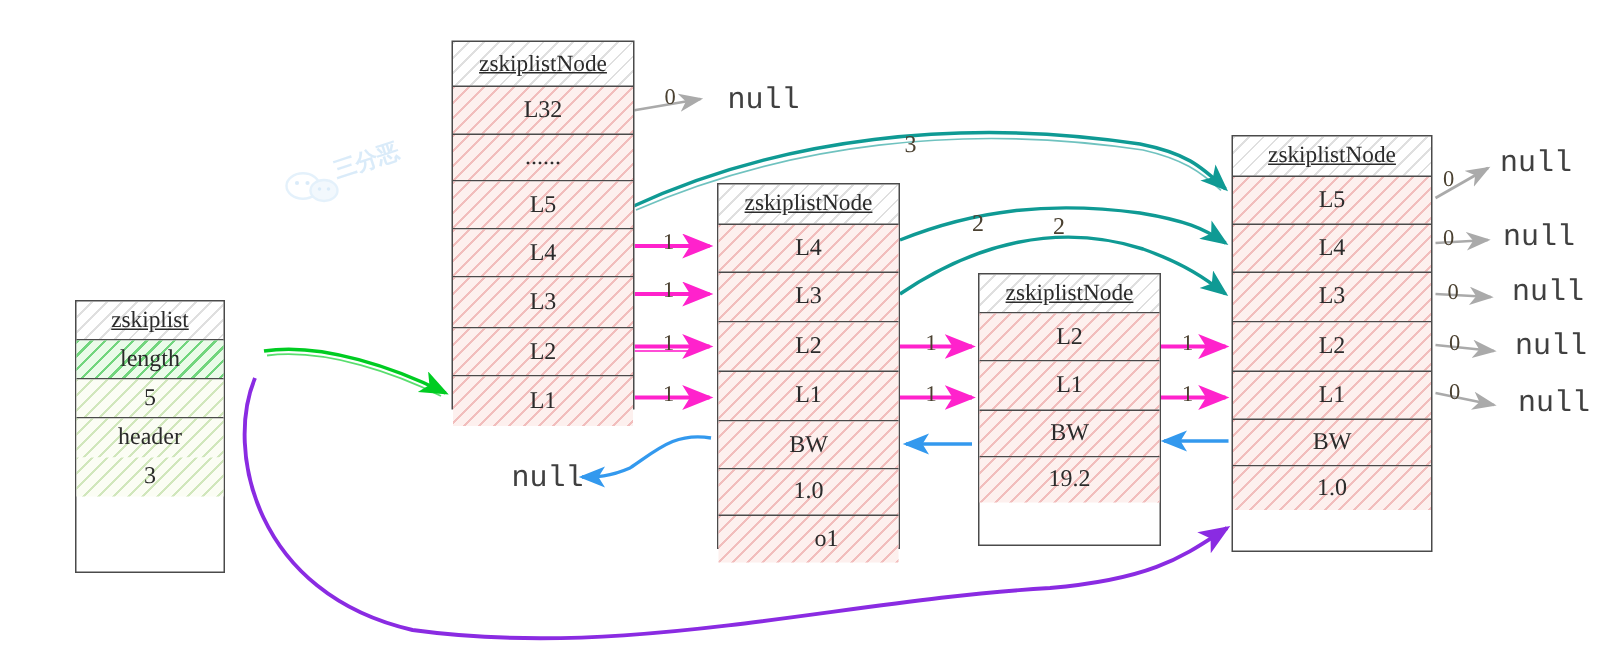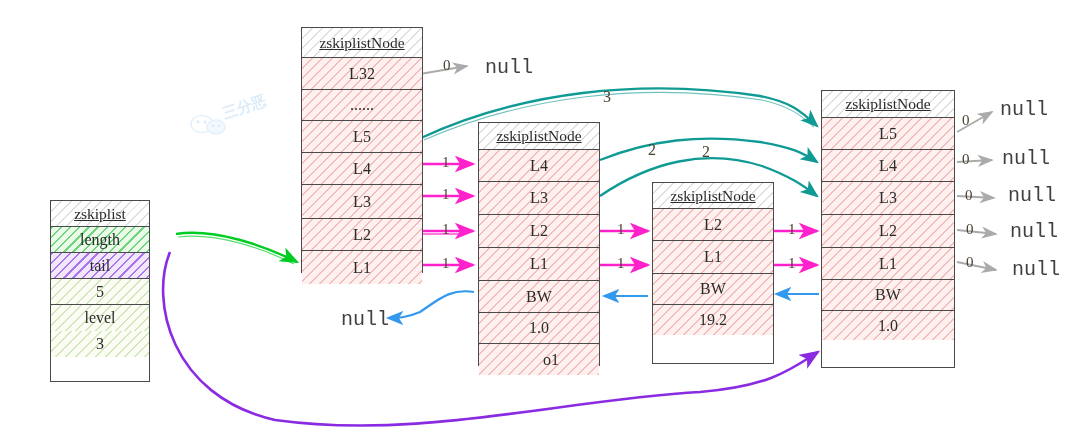--- a/index.html
+++ b/index.html
@@ -143,28 +143,25 @@
     </g>
   </svg>
 
   <div class="box" id="zskiplist-box" style="left:50px;top:200px;width:100px;height:182px;">
     <div class="cell h-grey hdrcell" style="height:26px;">
       <span>zskiplist</span>
     </div>
     <div class="cell h-green" style="height:26px;">
       <span>length</span>
     </div>
-    <div class="cell h-purple" style="height:26px;">
-      <span>tail</span>
-    </div>
     <div class="cell h-ltgreen" style="height:26px;">
       <span>5</span>
     </div>
     <div class="cell h-ltgreen" style="height:26px;border-bottom:none;">
-      <span>level</span>
+      <span>header</span>
     </div>
     <div class="cell h-ltgreen" style="height:26px;">
       <span>3</span>
     </div>
   </div>
 
   <div class="box" id="header-node" style="left:301px;top:27px;width:122px;height:246px;">
     <div class="cell h-grey hdrcell" style="height:30px;">
       <span>zskiplistNode</span>
     </div>

